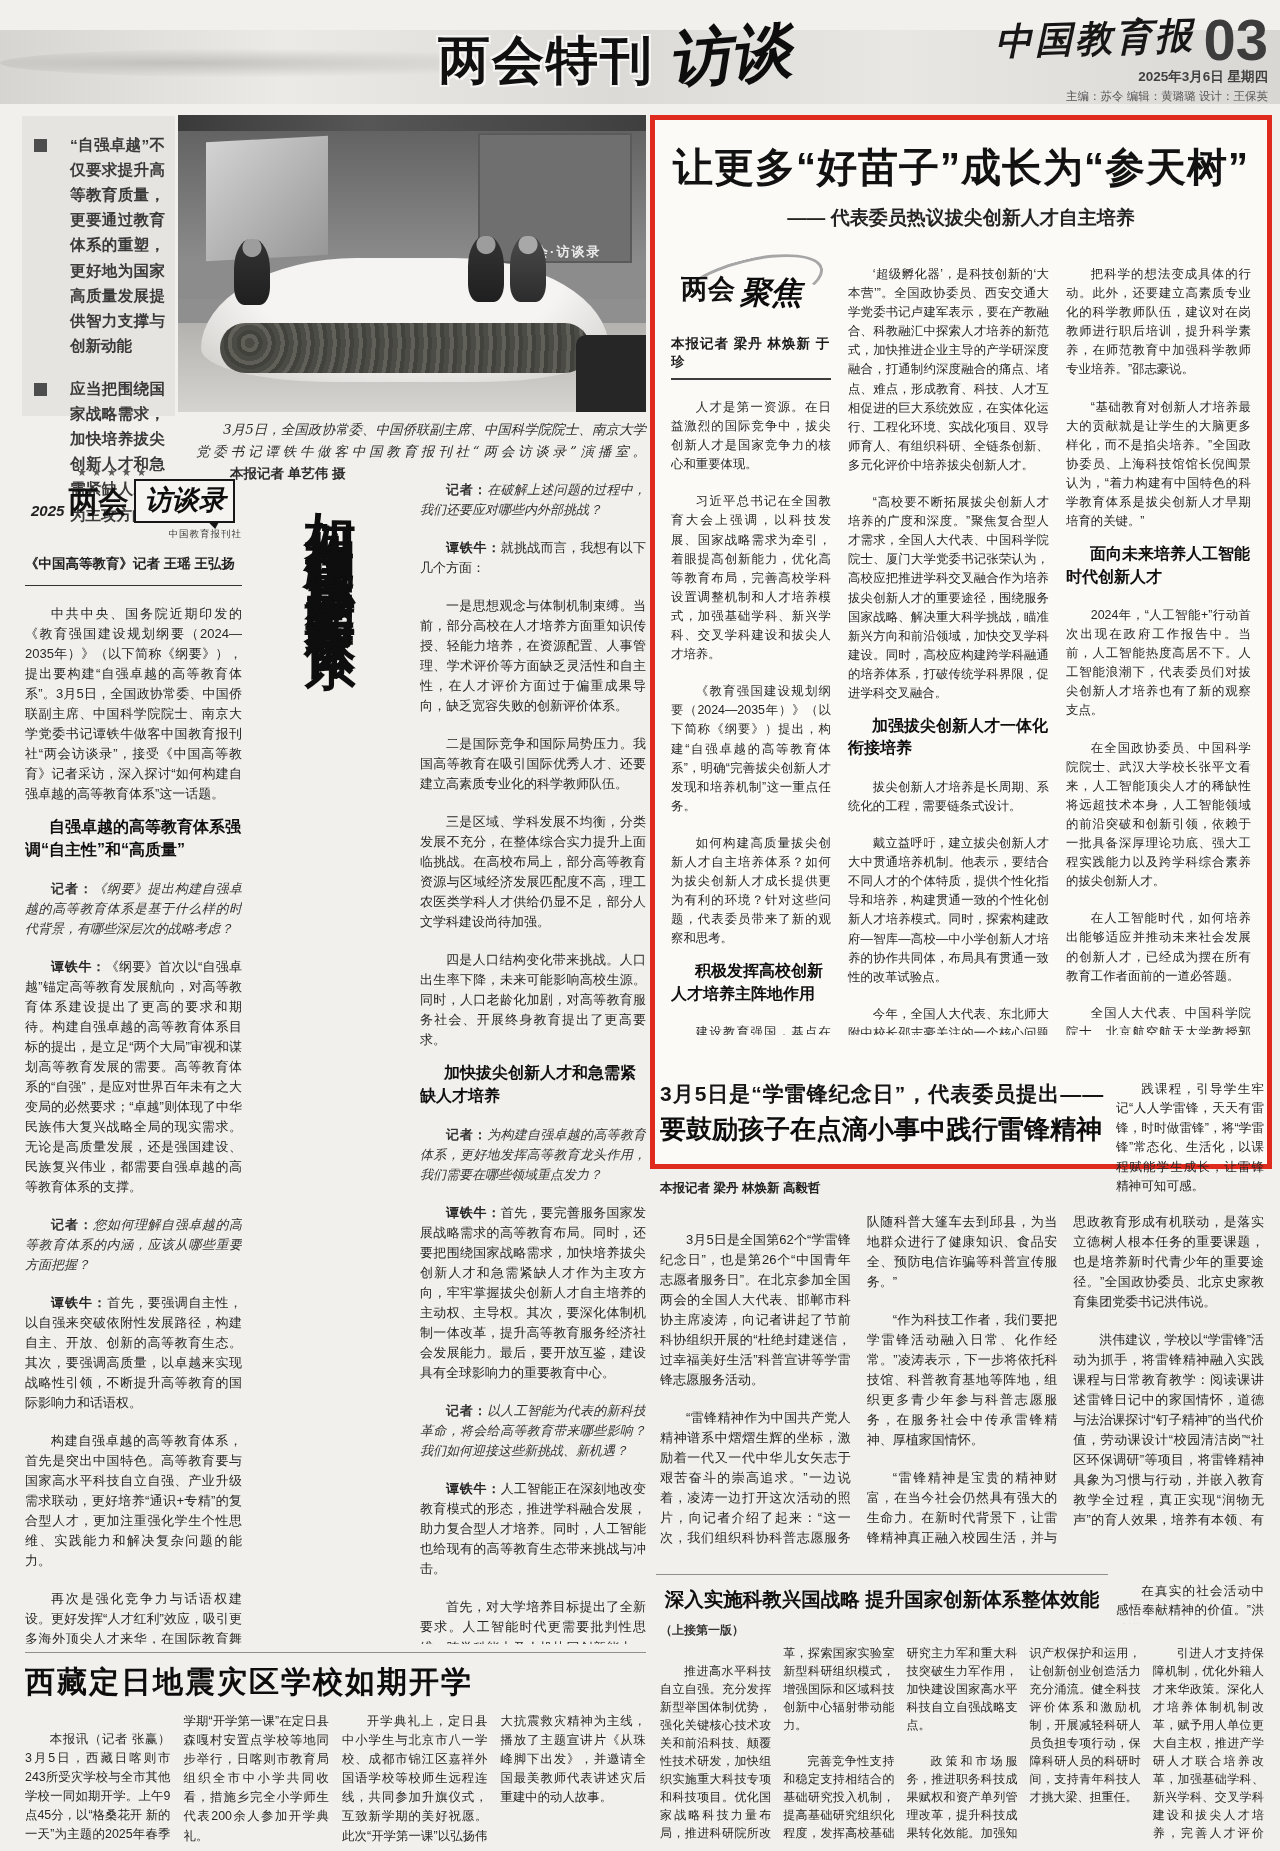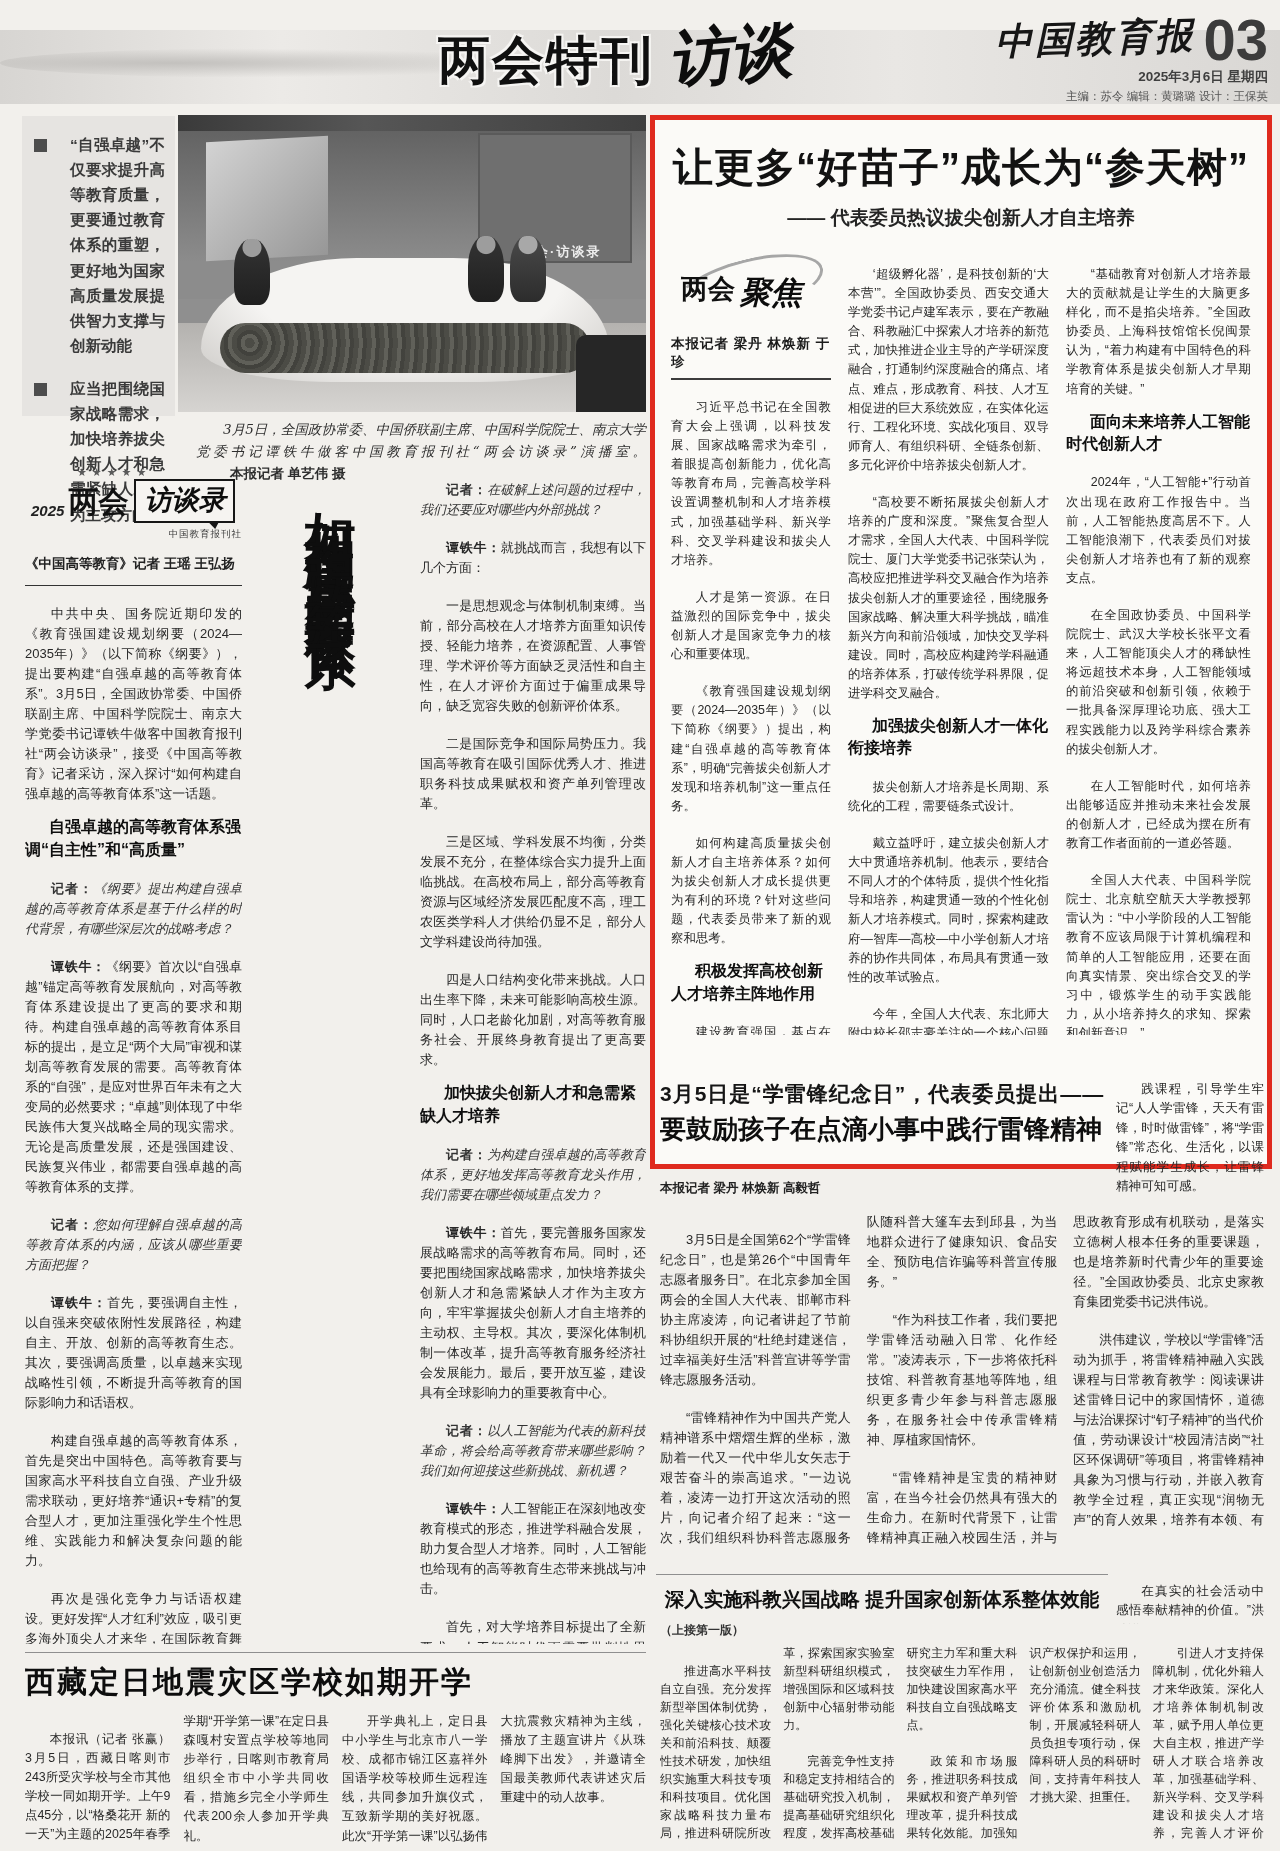--- a/index.html
+++ b/index.html
@@ -167,41 +167,42 @@
       <div class="fd-c1" data-name="featured-column-1">
         <div class="badge" data-name="lianghui-focus-badge">
           <div class="badge-swoosh" data-name="badge-swoosh-icon"></div>
           <div class="badge-text">
             <span class="badge-prefix" data-name="badge-prefix">两会</span>
             <span class="badge-script" data-name="badge-script">聚焦</span>
           </div>
         </div>
         <div class="fd-byline" data-name="featured-byline">本报记者 梁丹 林焕新 于珍</div>
         <div data-name="featured-col1-text">
+            <p>人才是第一资源。在日益激烈的国际竞争中，拔尖创新人才是国家竞争力的核心和重要体现。</p>
             <p>习近平总书记在全国教育大会上强调，以科技发展、国家战略需求为牵引，着眼提高创新能力，优化高等教育布局，完善高校学科设置调整机制和人才培养模式，加强基础学科、新兴学科、交叉学科建设和拔尖人才培养。</p>
-            <p>人才是第一资源。在日益激烈的国际竞争中，拔尖创新人才是国家竞争力的核心和重要体现。</p>
             <p>《教育强国建设规划纲要（2024—2035年）》（以下简称《纲要》）提出，构建“自强卓越的高等教育体系”，明确“完善拔尖创新人才发现和培养机制”这一重点任务。</p>
             <p>如何构建高质量拔尖创新人才自主培养体系？如何为拔尖创新人才成长提供更为有利的环境？针对这些问题，代表委员带来了新的观察和思考。</p>
             <p class="subhead">积极发挥高校创新人才培养主阵地作用</p>
             <p>建设教育强国，基点在基础教育，龙头是高等教育。代表委员们表示，在拔尖创新人才自主培养体系中，尤其要关注高校作为拔尖创新人才自主培养主阵地、主力军的突出作用。</p>
           </div>
       </div>
       <div class="fd-c2" data-name="featured-column-2">
         <div data-name="featured-col2-text">
             <p>‘超级孵化器’，是科技创新的‘大本营’”。全国政协委员、西安交通大学党委书记卢建军表示，要在产教融合、科教融汇中探索人才培养的新范式，加快推进企业主导的产学研深度融合，打通制约深度融合的痛点、堵点、难点，形成教育、科技、人才互相促进的巨大系统效应，在实体化运行、工程化环境、实战化项目、双导师育人、有组织科研、全链条创新、多元化评价中培养拔尖创新人才。</p>
             <p>“高校要不断拓展拔尖创新人才培养的广度和深度。”聚焦复合型人才需求，全国人大代表、中国科学院院士、厦门大学党委书记张荣认为，高校应把推进学科交叉融合作为培养拔尖创新人才的重要途径，围绕服务国家战略、解决重大科学挑战，瞄准新兴方向和前沿领域，加快交叉学科建设。同时，高校应构建跨学科融通的培养体系，打破传统学科界限，促进学科交叉融合。</p>
             <p class="subhead">加强拔尖创新人才一体化衔接培养</p>
             <p>拔尖创新人才培养是长周期、系统化的工程，需要链条式设计。</p>
             <p>戴立益呼吁，建立拔尖创新人才大中贯通培养机制。他表示，要结合不同人才的个体特质，提供个性化指导和培养，构建贯通一致的个性化创新人才培养模式。同时，探索构建政府—智库—高校—中小学创新人才培养的协作共同体，布局具有贯通一致性的改革试验点。</p>
             <p>今年，全国人大代表、东北师大附中校长邵志豪关注的一个核心问题是，如何通过大中衔接推进科学教育，促进创新人才培养。</p>
             <p>近年来，东北师大附中推进与大学共建研究型课程体系，陆续与吉林大学、哈尔滨工业大学、中国科技大学等高校开展合作，引进了多所高校的优质课程资源、优质师资，为学生带来了丰富的科创教育资源，形成了切实有效的创新人才培养新途径。</p>
           </div>
       </div>
       <div class="fd-c3" data-name="featured-column-3">
         <div data-name="featured-col3-text">
+            <p>把科学的想法变成具体的行动。此外，还要建立高素质专业化的科学教师队伍，建议对在岗教师进行职后培训，提升科学素养，在师范教育中加强科学教师专业培养。”邵志豪说。</p>
             <p>“基础教育对创新人才培养最大的贡献就是让学生的大脑更多样化，而不是掐尖培养。”全国政协委员、上海科技馆馆长倪闽景认为，“着力构建有中国特色的科学教育体系是拔尖创新人才早期培育的关键。”</p>
             <p class="subhead">面向未来培养人工智能时代创新人才</p>
             <p>2024年，“人工智能+”行动首次出现在政府工作报告中。当前，人工智能热度高居不下。人工智能浪潮下，代表委员们对拔尖创新人才培养也有了新的观察支点。</p>
             <p>在全国政协委员、中国科学院院士、武汉大学校长张平文看来，人工智能顶尖人才的稀缺性将远超技术本身，人工智能领域的前沿突破和创新引领，依赖于一批具备深厚理论功底、强大工程实践能力以及跨学科综合素养的拔尖创新人才。</p>
             <p>在人工智能时代，如何培养出能够适应并推动未来社会发展的创新人才，已经成为摆在所有教育工作者面前的一道必答题。</p>
             <p>全国人大代表、中国科学院院士、北京航空航天大学教授郭雷认为：“中小学阶段的人工智能教育不应该局限于计算机编程和简单的人工智能应用，还要在面向真实情景、突出综合交叉的学习中，锻炼学生的动手实践能力，从小培养持久的求知、探索和创新意识。”</p>
           </div>
       </div>
     </div>
   </div>
@@ -234,21 +235,21 @@
 
   <div class="vhead" data-name="interview-vertical-headline">
     <span>如何构建自强卓越的高等教育体系</span>
   </div>
 
   <div class="iv-col2 art" data-name="interview-column-2">
     <div data-name="interview-col2-text">
         <p class="q"><b class="lead">记者：</b>在破解上述问题的过程中，我们还要应对哪些内外部挑战？</p>
         <p><b class="lead">谭铁牛：</b>就挑战而言，我想有以下几个方面：</p>
         <p>一是思想观念与体制机制束缚。当前，部分高校在人才培养方面重知识传授、轻能力培养，在资源配置、人事管理、学术评价等方面缺乏灵活性和自主性，在人才评价方面过于偏重成果导向，缺乏宽容失败的创新评价体系。</p>
-        <p>二是国际竞争和国际局势压力。我国高等教育在吸引国际优秀人才、推进职务科技成果赋权和资产单列管理改革。</p>
+        <p>二是国际竞争和国际局势压力。我国高等教育在吸引国际优秀人才、还要建立高素质专业化的科学教师队伍。</p>
         <p>三是区域、学科发展不均衡，分类发展不充分，在整体综合实力提升上面临挑战。在高校布局上，部分高等教育资源与区域经济发展匹配度不高，理工农医类学科人才供给仍显不足，部分人文学科建设尚待加强。</p>
         <p>四是人口结构变化带来挑战。人口出生率下降，未来可能影响高校生源。同时，人口老龄化加剧，对高等教育服务社会、开展终身教育提出了更高要求。</p>
         <p class="subhead">加快拔尖创新人才和急需紧缺人才培养</p>
         <p class="q"><b class="lead">记者：</b>为构建自强卓越的高等教育体系，更好地发挥高等教育龙头作用，我们需要在哪些领域重点发力？</p>
         <p><b class="lead">谭铁牛：</b>首先，要完善服务国家发展战略需求的高等教育布局。同时，还要把围绕国家战略需求，加快培养拔尖创新人才和急需紧缺人才作为主攻方向，牢牢掌握拔尖创新人才自主培养的主动权、主导权。其次，要深化体制机制一体改革，提升高等教育服务经济社会发展能力。最后，要开放互鉴，建设具有全球影响力的重要教育中心。</p>
         <p class="q"><b class="lead">记者：</b>以人工智能为代表的新科技革命，将会给高等教育带来哪些影响？我们如何迎接这些新挑战、新机遇？</p>
         <p><b class="lead">谭铁牛：</b>人工智能正在深刻地改变教育模式的形态，推进学科融合发展，助力复合型人才培养。同时，人工智能也给现有的高等教育生态带来挑战与冲击。</p>
         <p>首先，对大学培养目标提出了全新要求。人工智能时代更需要批判性思维、跨学科能力及人机协同创新能力，这就需要我们抓住机遇、适应变化，并加快从传统教学模式向新型教学模式转型。</p>
       </div>
   </div>

